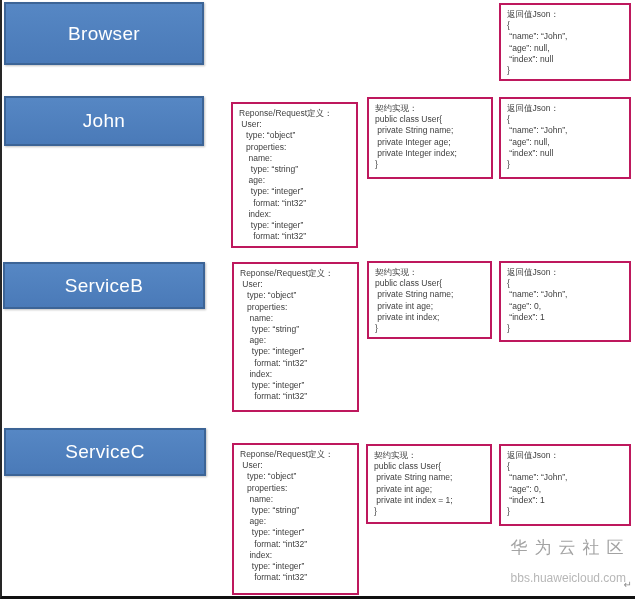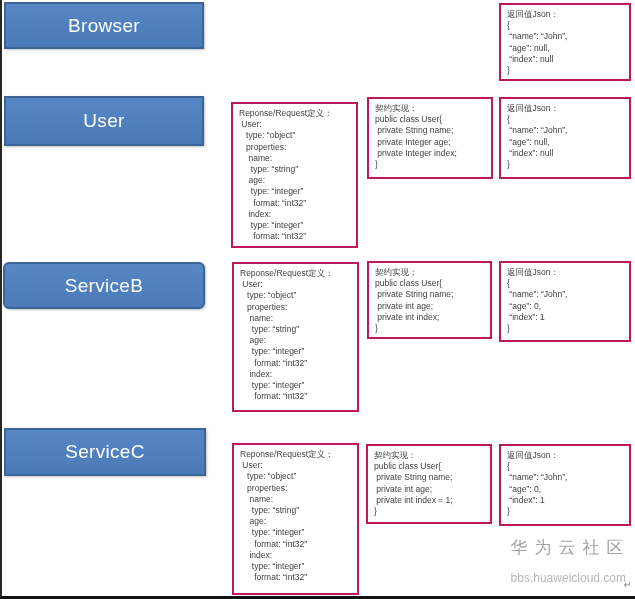--- a/index.html
+++ b/index.html
@@ -10,23 +10,23 @@
     border-left:2px solid #262626;border-bottom:3px solid #101010;
   }
   .node{
     position:absolute;box-sizing:border-box;
     background:linear-gradient(180deg,#5687c4 0%,#4a7ab8 100%);
     border:2px solid #3c6496;
     color:#ffffff;display:flex;align-items:center;justify-content:center;
     font-size:19px;letter-spacing:.3px;
     box-shadow:1px 1px 2px rgba(0,0,0,.25);
   }
-  .node-browser{left:2px;top:2px;width:200px;height:47px;}
+  .node-browser{left:2px;top:2px;width:200px;height:63px;}
   .node-edge{left:2px;top:96px;width:200px;height:50px;}
-  .node-serviceb{left:1px;top:262px;width:202px;height:47px;border-radius:6px;}
+  .node-serviceb{left:1px;top:262px;width:202px;height:47px;}
   .node-servicec{left:2px;top:428px;width:202px;height:48px;}
   .gbox{
     position:absolute;box-sizing:border-box;background:#ffffff;
     border:2px solid #be185d;padding:4px 5px 2px 6px;
     color:#404040;font-size:8.5px;line-height:11.2px;overflow:hidden;
   }
   .gtitle{white-space:pre;}
   .gbody{margin:0;font-family:"Liberation Sans",sans-serif;white-space:pre;font-size:8.5px;line-height:11.2px;color:#404040;}
   .b-r0-json{left:497px;top:3px;width:132px;height:78px;}
   .b-r1-def{left:229px;top:102px;width:127px;height:146px;}
@@ -42,21 +42,21 @@
   .wm-title{font-size:17px;letter-spacing:7px;color:#a3a3a3;white-space:nowrap;margin-right:-7px;}
   .wm-sub{font-size:12px;color:#b7b7b7;margin-top:12px;}
   .return-mark{position:absolute;right:3px;bottom:6px;font-size:10px;color:#8a8a8a;}
 </style>
 </head>
 <body>
 
 <div class="stage">
 
   <div class="node node-browser">Browser</div>
-  <div class="node node-edge">User</div>
+  <div class="node node-edge">John</div>
   <div class="node node-serviceb">ServiceB</div>
   <div class="node node-servicec">ServiceC</div>
 
   <div class="gbox b-r0-json">
     <div class="gtitle">返回值Json：</div>
     <pre class="gbody">{
  “name”: “John”,
  “age”: null,
  “index”: null
 }</pre>

